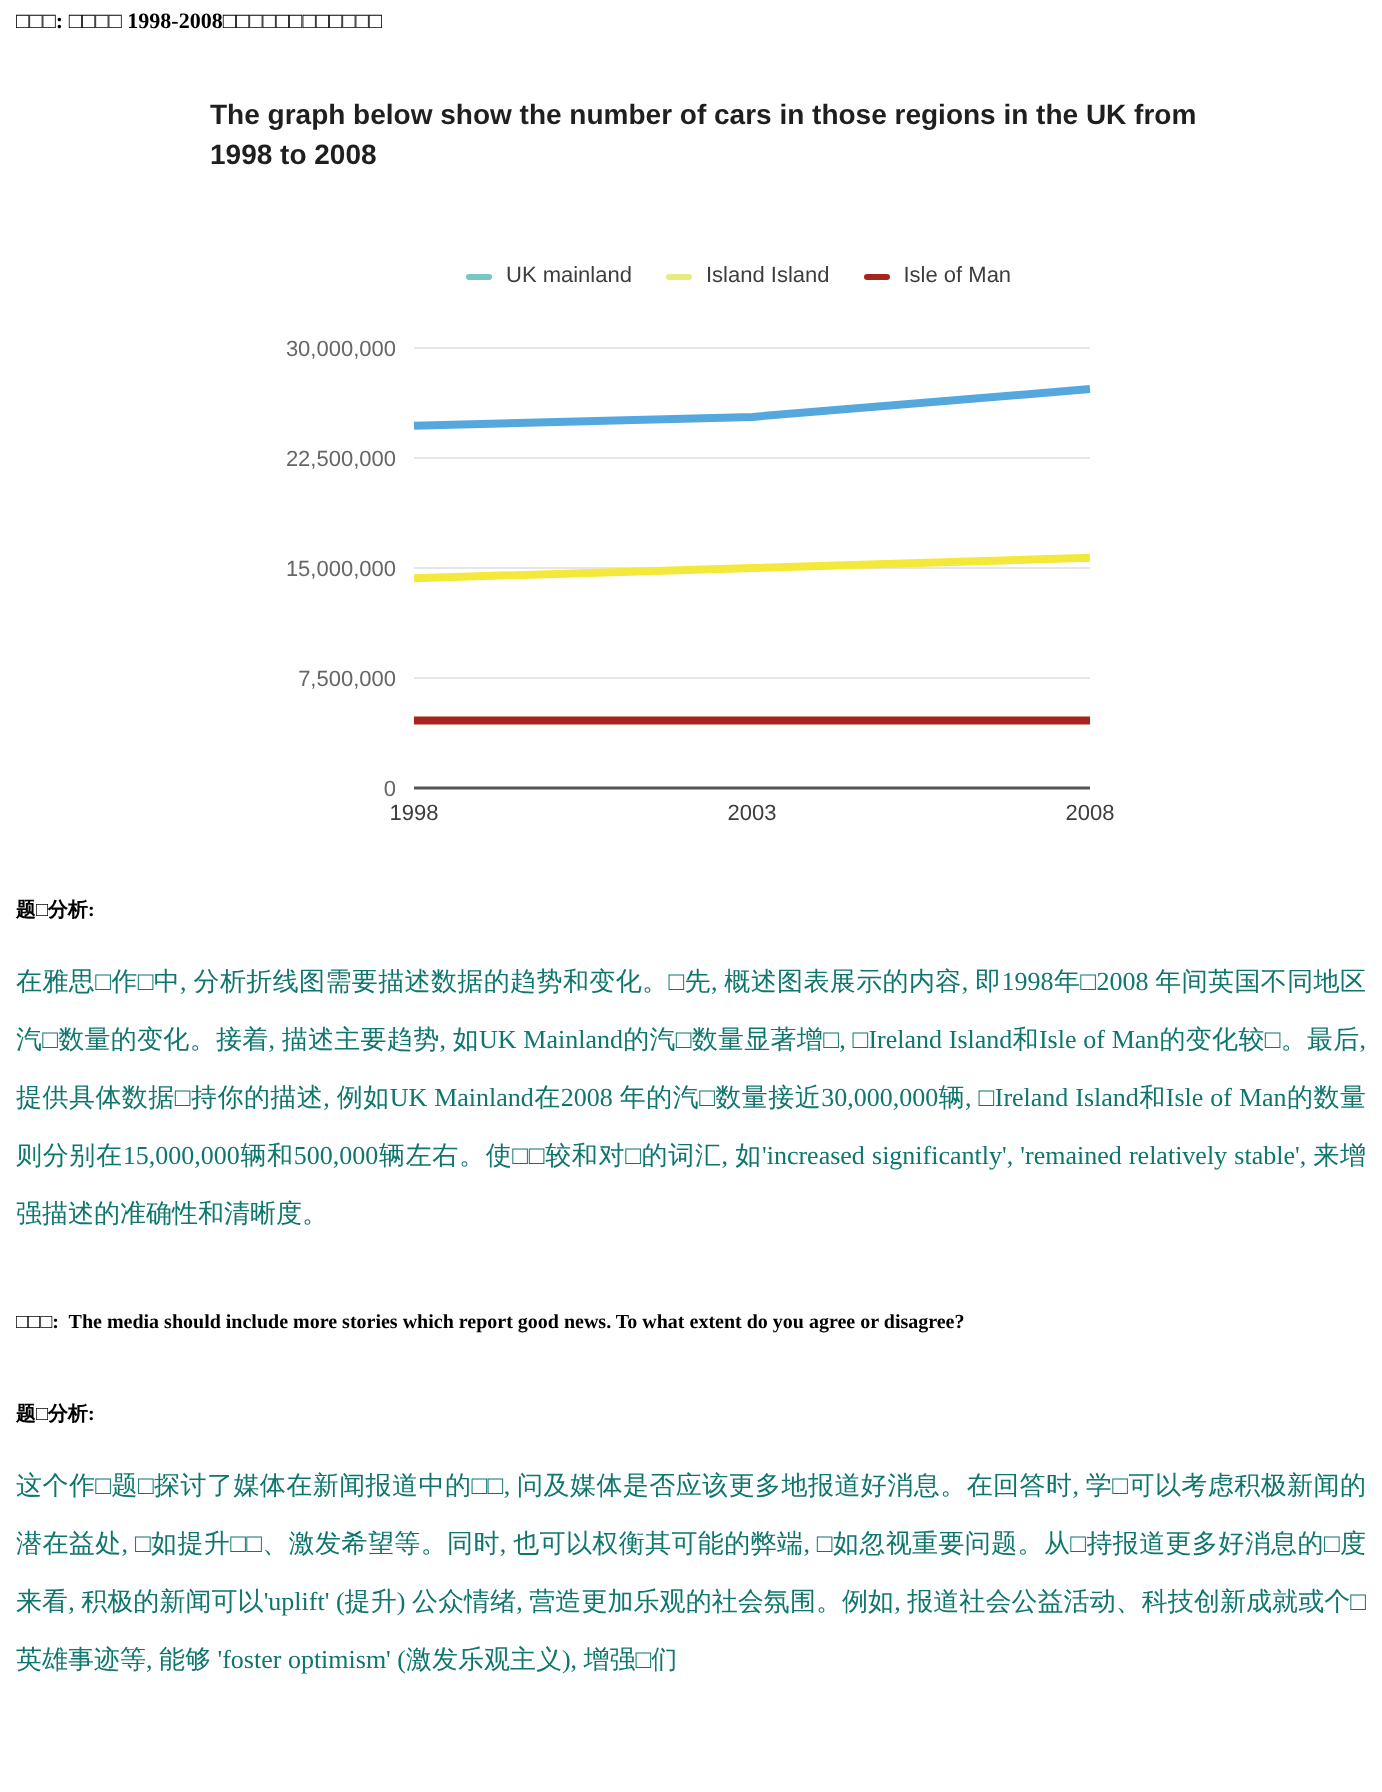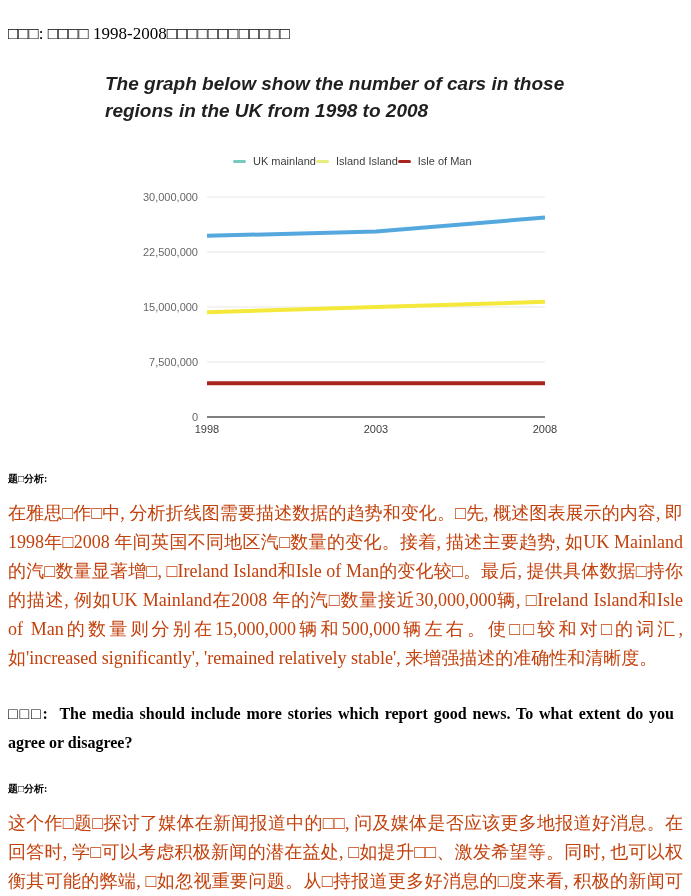--- a/index.html
+++ b/index.html
@@ -9,51 +9,50 @@
   }
   body {
     width: 691px;
     height: 896px;
     overflow: hidden;
     font-family: "Liberation Serif", serif;
     color: #000000;
     position: relative;
   }
   .doc-title {
-    font-size: 17px;
-    font-weight: normal;
-    margin: 23px 0 0 8px;
+    font-size: 11px;
+    font-weight: bold;
+    margin: 0 0 0 8px;
     line-height: 22px;
     font-family: "Liberation Serif", serif;
   }
   
   .chart {
     position: relative;
     width: 505px;
     height: 382px;
     margin: 22px 0 0 95px;
   }
   .chart-title {
     position: absolute;
     top: 4px;
     left: 10px;
     width: 495px;
     font-family: "Liberation Sans", sans-serif;
     font-weight: bold;
-    font-size: 19px;
+    font-size: 14px;
     line-height: 1.4;
     color: #1f1f1f;
-    font-style: italic;
   }
   .legend {
     position: absolute;
     top: 88px;
     left: 138px;
     display: flex;
-    gap: 0;
+    gap: 17px;
     align-items: center;
     font-family: "Liberation Sans", sans-serif;
     font-size: 11px;
     color: #3d3d3d;
     white-space: nowrap;
   }
   .legend-item { display: flex; align-items: center; }
   .legend-marker {
     display: inline-block;
     width: 13px;
@@ -67,28 +66,28 @@
     left: 0;
   }
   
   .analysis-heading {
     font-size: 10px;
     font-weight: bold;
     margin: 20px 8px 10px 8px;
     line-height: 20px;
   }
   .analysis-body {
-    font-size: 18px;
+    font-size: 13px;
     line-height: 29px;
     margin: 0 8px;
     text-align: justify;
-    color: #c2410c;
+    color: #0f766e;
   }
   .topic {
-    font-size: 16px;
+    font-size: 10px;
     font-weight: bold;
     margin: 26px 17px 0 8px;
     line-height: 29px;
     text-align: justify;
     white-space: pre-wrap;
   }
   .section-2 .analysis-heading { margin-top: 22px; }
 </style>
 </head>
 <body>

